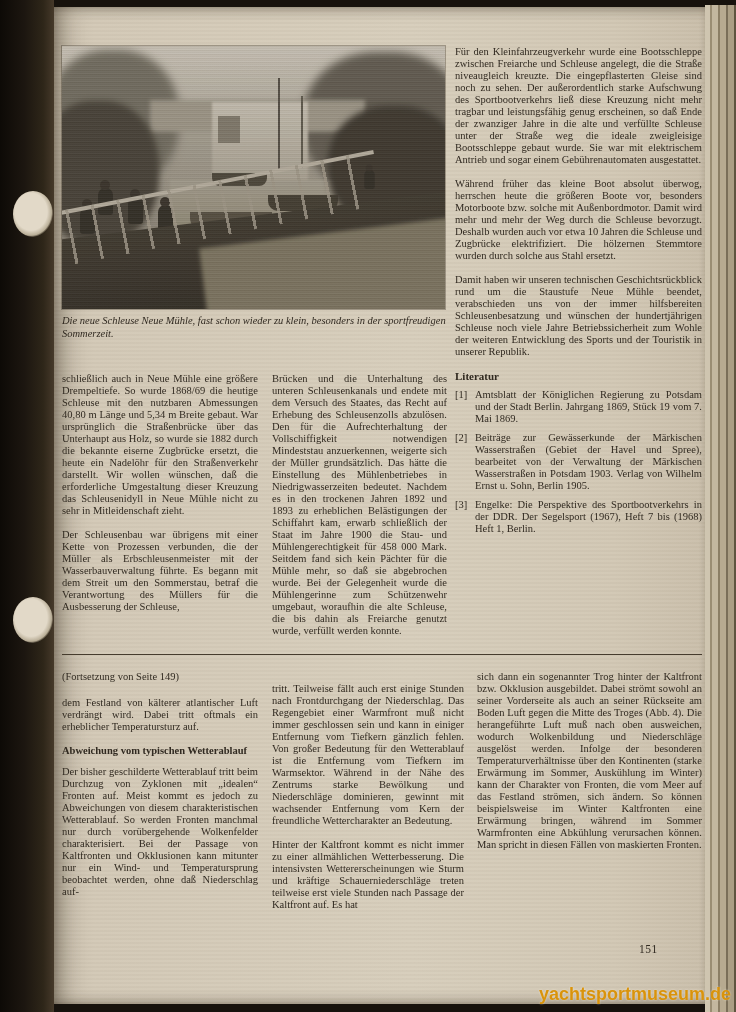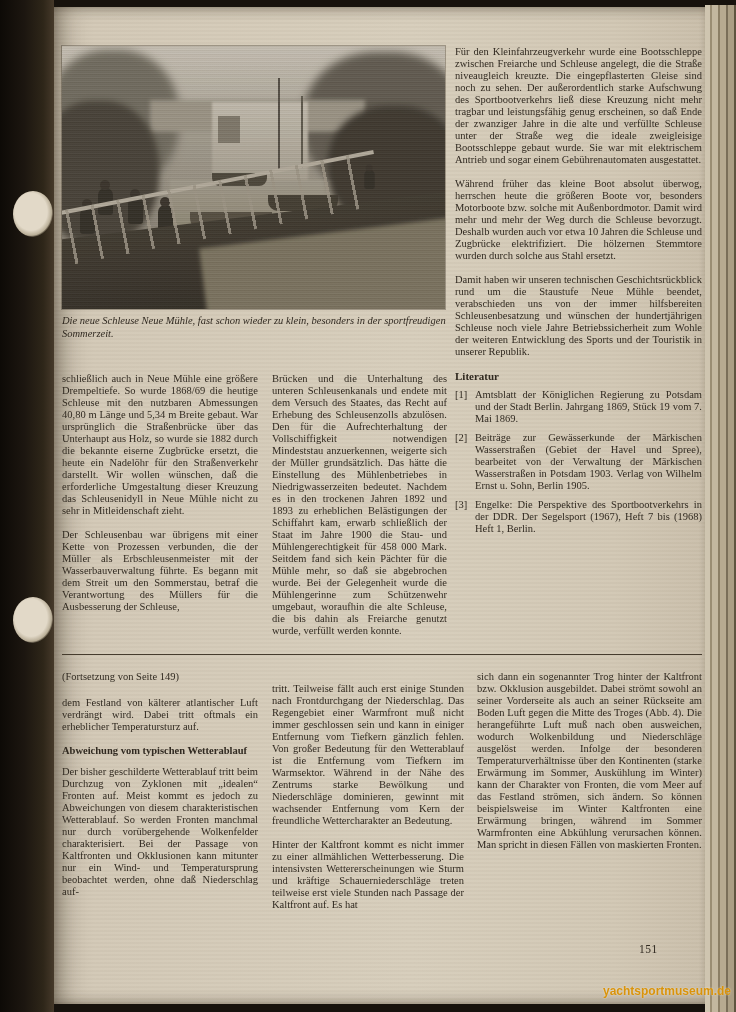--- a/index.html
+++ b/index.html
@@ -87,21 +87,21 @@
 
   .ref { display:flex; gap:4px; font-size:10.5px; line-height:12px; text-align:justify; margin-bottom:7px; hyphens:auto; }
   .ref-marker { flex:0 0 16px; }
   .ref-text { flex:1; }
 
   .divider { position:absolute; left:8px; top:647px; width:640px; height:1px; background:#453b2d; }
 
   .page-number { position:absolute; left:585px; top:936px; font-size:11.5px; letter-spacing:0.5px; }
 
   .watermark { position:absolute; right:5px; top:984px; font-family:"Liberation Sans", sans-serif;
-               font-weight:bold; font-size:12px; color:#d9930b;
+               font-weight:bold; font-size:18px; color:#d9930b;
                text-shadow:0 0 2px rgba(255,248,230,0.65); }
 </style>
 </head>
 <body>
 
 <div class="scan">
 
   <div class="binding"></div>
   <div class="hole hole-top"></div>
   <div class="hole hole-bottom"></div>

